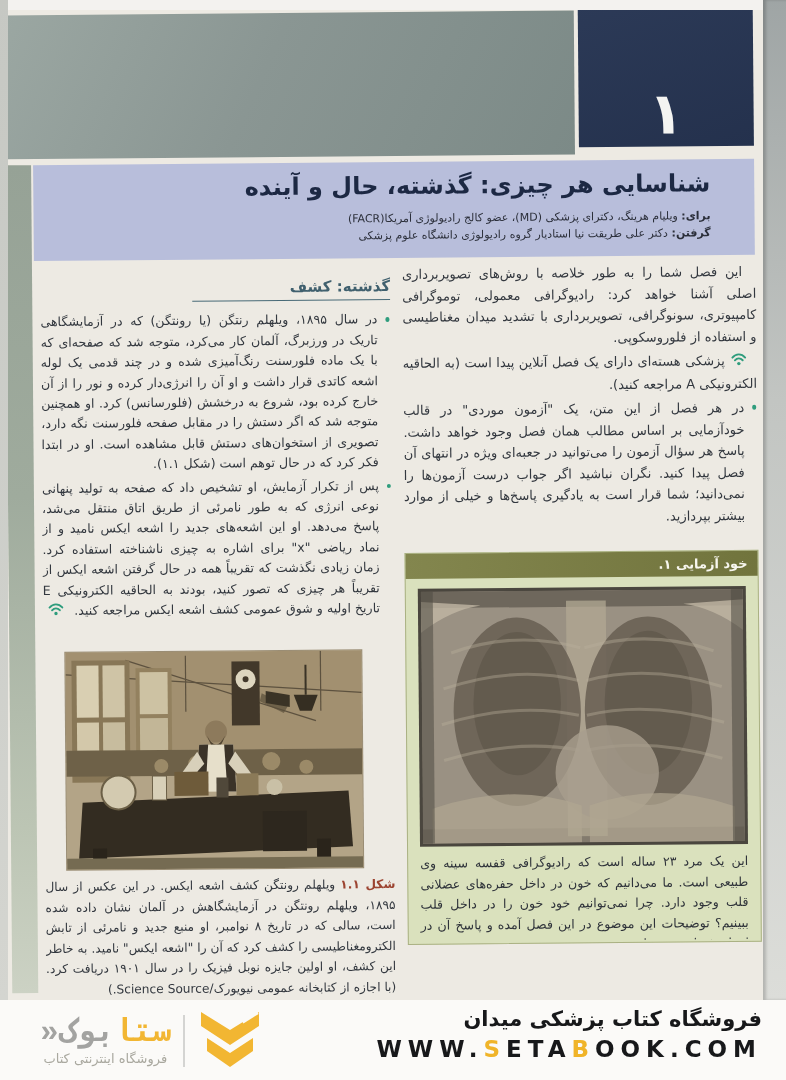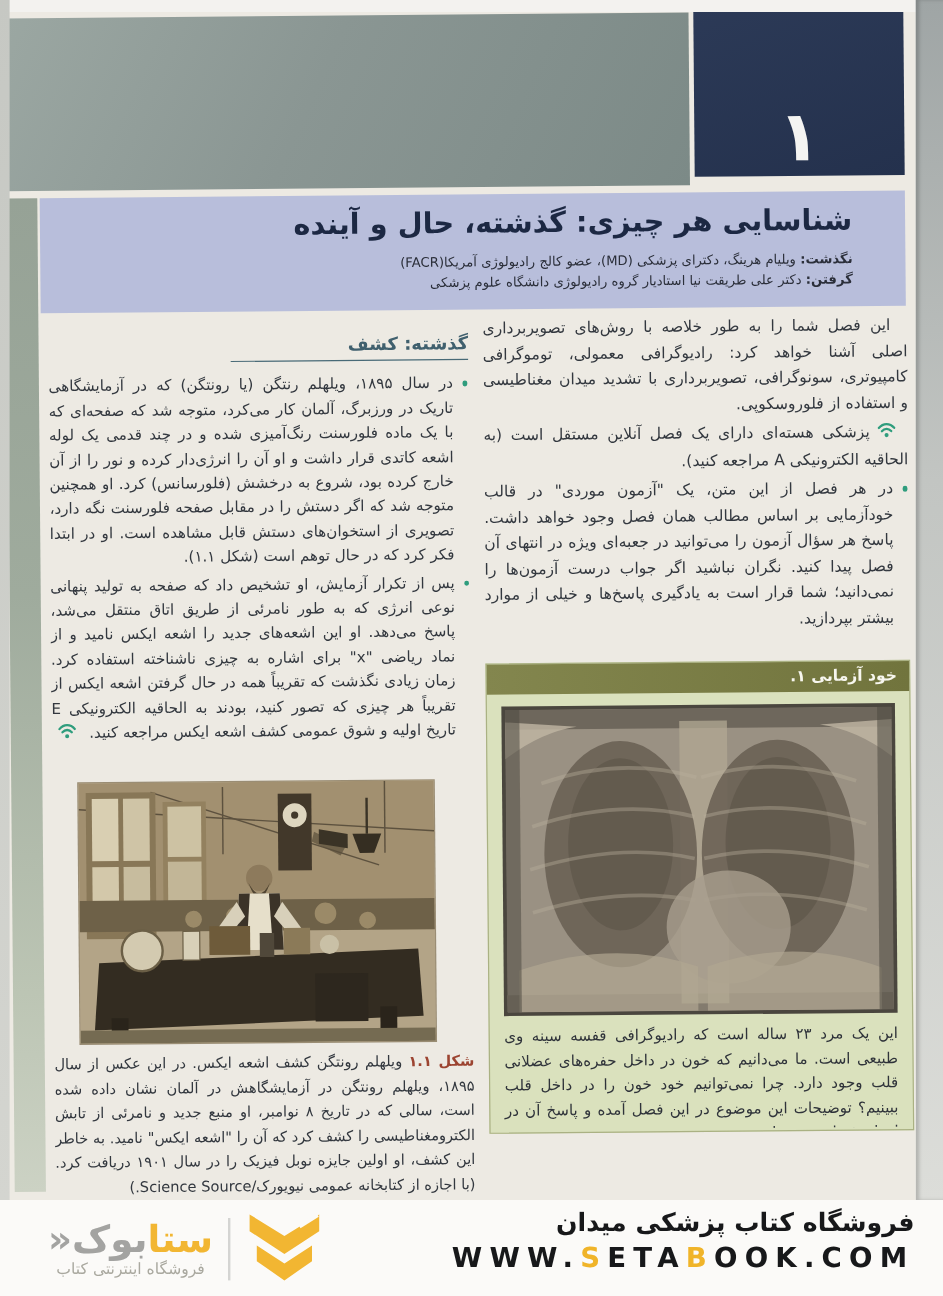--- a/index.html
+++ b/index.html
@@ -64,21 +64,21 @@
   .edge-top{position:absolute;left:0;top:0;width:786px;height:10px;background:#f3f2ef;}
   .edge-left{position:absolute;left:0;top:0;width:8px;height:1000px;background:linear-gradient(180deg,#c6c8c3,#d4d5d0);}
   .edge-right{position:absolute;left:763px;top:0;width:23px;height:1000px;
     background:linear-gradient(180deg,#9fa5a5 0%,#c2c5c2 40%,#dcddd9 100%);
     box-shadow:inset 3px 0 3px rgba(0,0,0,0.18);}
 
   
   .footer{position:absolute;left:0;top:1000px;width:786px;height:80px;background:#fbfaf8;}
   .logo{position:absolute;left:40px;top:8px;display:flex;align-items:center;gap:12px;}
   .wordmark{direction:rtl;text-align:center;}
-  .wordmark .brand{font-size:31px;font-weight:bold;line-height:32px;letter-spacing:-1px;}
+  .wordmark .brand{font-size:31px;font-weight:bold;line-height:32px;letter-spacing:-1px;font-family:Liberation Mono, monospace;}
   .wordmark .b-yellow{color:#f2b632;}
   .wordmark .b-gray{color:#a3a3a1;}
   .wordmark .tagline{font-size:13px;color:#a9a89f;margin-top:2px;}
   .logo-divider{width:2px;height:52px;background:#d4d4d2;}
   .footer-right{position:absolute;right:24px;top:7px;text-align:right;direction:rtl;}
   .store-line{font-size:21px;font-weight:bold;color:#17181a;}
   .site-url{direction:ltr;font-size:23px;font-weight:bold;color:#17181a;letter-spacing:6px;margin-top:5px;margin-left:12px;}
   .site-url .u-accent{color:#f0b429;}
 </style>
 </head>
@@ -89,39 +89,39 @@
 
     <div class="band-gray"></div>
 
     <div class="band-navy">
       <div class="chapter-num">۱</div>
     </div>
 
     <div class="title-bar">
       <h1>شناسایی هر چیزی: گذشته، حال و آینده</h1>
       <div class="byline">
-        <div><b>نگذشت:</b><span> ویلیام هرینگ، دکترای پزشکی (MD)، عضو کالج رادیولوژی آمریکا(FACR)</span></div>
+        <div><b>برای:</b><span> ویلیام هرینگ، دکترای پزشکی (MD)، عضو کالج رادیولوژی آمریکا(FACR)</span></div>
         <div><b>گرفتن:</b><span> دکتر علی طریقت نیا استادیار گروه رادیولوژی دانشگاه علوم پزشکی</span></div>
       </div>
     </div>
 
     <div class="side-strip"></div>
 
     <div class="col col-right">
       <p class="para-indent">این فصل شما را به طور خلاصه با روش‌های تصویربرداری اصلی آشنا خواهد کرد: رادیوگرافی معمولی، توموگرافی کامپیوتری، سونوگرافی، تصویربرداری با تشدید میدان مغناطیسی و استفاده از فلوروسکوپی.</p>
       <p class="note">
         <span class="wifi">
           <svg width="16" height="13" viewBox="0 0 16 13">
               <g fill="none" stroke="#2f9d7d" stroke-width="1.9" stroke-linecap="round">
                 <path d="M1.6 4.6 C3.4 2.5 5.6 1.4 8 1.4 C10.4 1.4 12.6 2.5 14.4 4.6"></path>
                 <path d="M4.1 7.3 C5.2 6.1 6.5 5.4 8 5.4 C9.5 5.4 10.8 6.1 11.9 7.3"></path>
               </g>
               <circle cx="8" cy="10.6" r="1.7" fill="#2f9d7d"></circle>
             </svg>
-        </span><span class="txt">پزشکی هسته‌ای دارای یک فصل آنلاین مستقل است (به الحاقیه الکترونیکی A مراجعه کنید).</span>
+        </span><span class="txt">پزشکی هسته‌ای دارای یک فصل آنلاین پیدا است (به الحاقیه الکترونیکی A مراجعه کنید).</span>
       </p>
       <div class="bullet">
         <span class="dot"></span>
         <span>در هر فصل از این متن، یک "آزمون موردی" در قالب خودآزمایی بر اساس مطالب همان فصل وجود خواهد داشت. پاسخ هر سؤال آزمون را می‌توانید در جعبه‌ای ویژه در انتهای آن فصل پیدا کنید. نگران نباشید اگر جواب درست آزمون‌ها را نمی‌دانید؛ شما قرار است به یادگیری پاسخ‌ها و خیلی از موارد بیشتر بپردازید.</span>
       </div>
     </div>
 
     <div class="selftest">
       <div class="selftest-head">خود آزمایی ۱.</div>
       <div class="xray-wrap">

